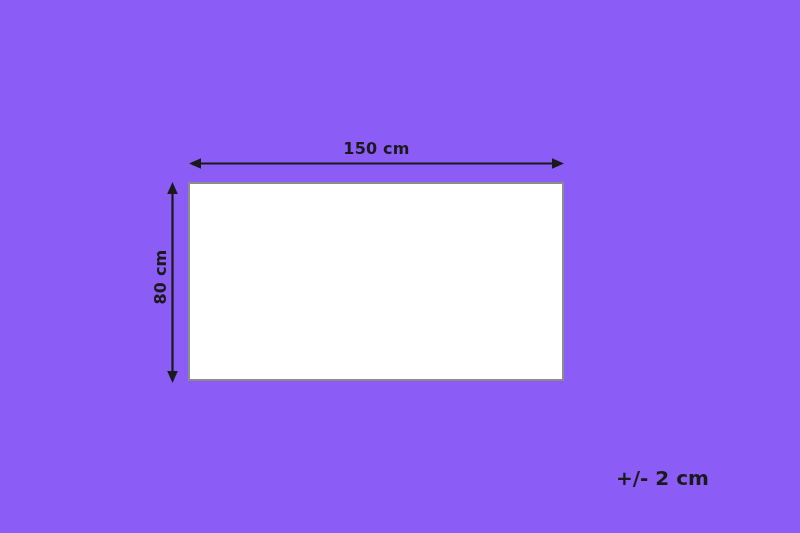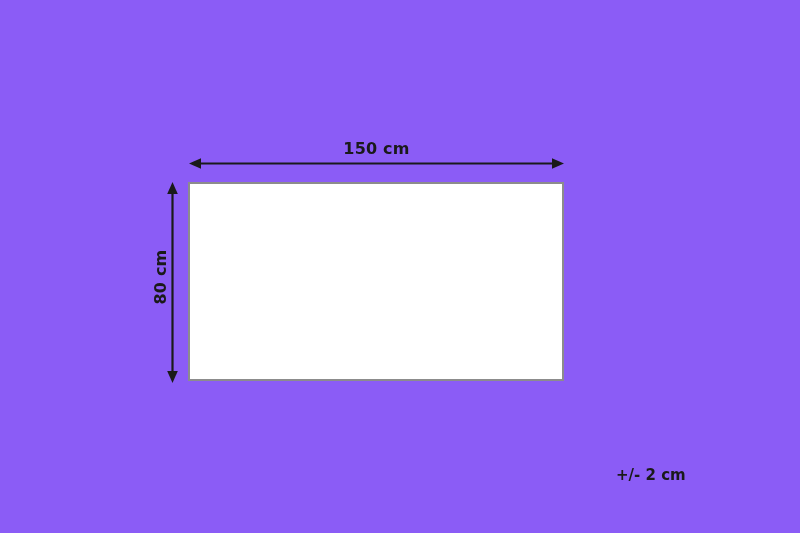--- a/index.html
+++ b/index.html
@@ -62,21 +62,21 @@
     text-align: center;
     line-height: 20px;
     transform: rotate(-90deg);
     transform-origin: 50% 50%;
   }
   .tolerance-label {
     position: absolute;
     left: 616px;
     top: 466px;
     color: #1a1a1a;
-    font-size: 15px;
+    font-size: 20px;
     font-weight: bold;
     white-space: nowrap;
   }
 </style>
 </head>
 <body>
 
 <div class="canvas">
 
   <div class="product-rect"></div>

